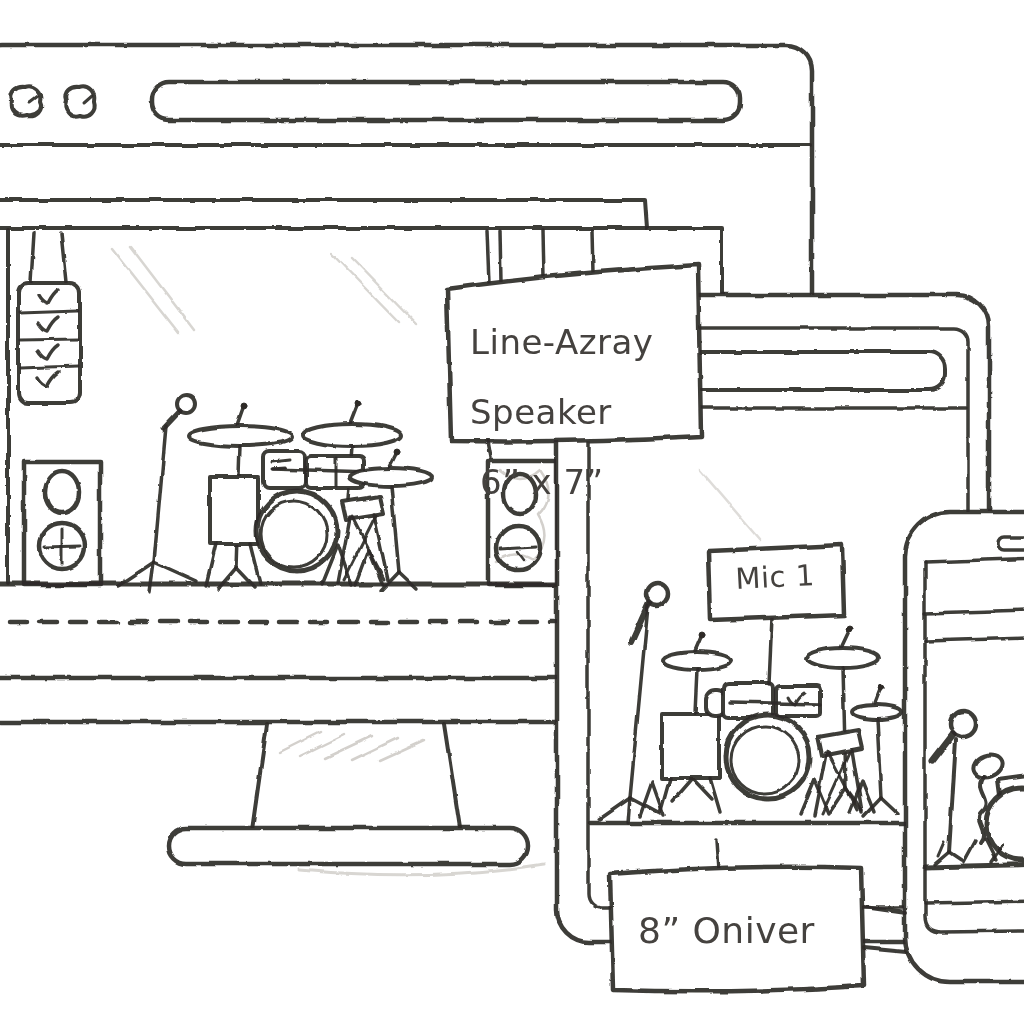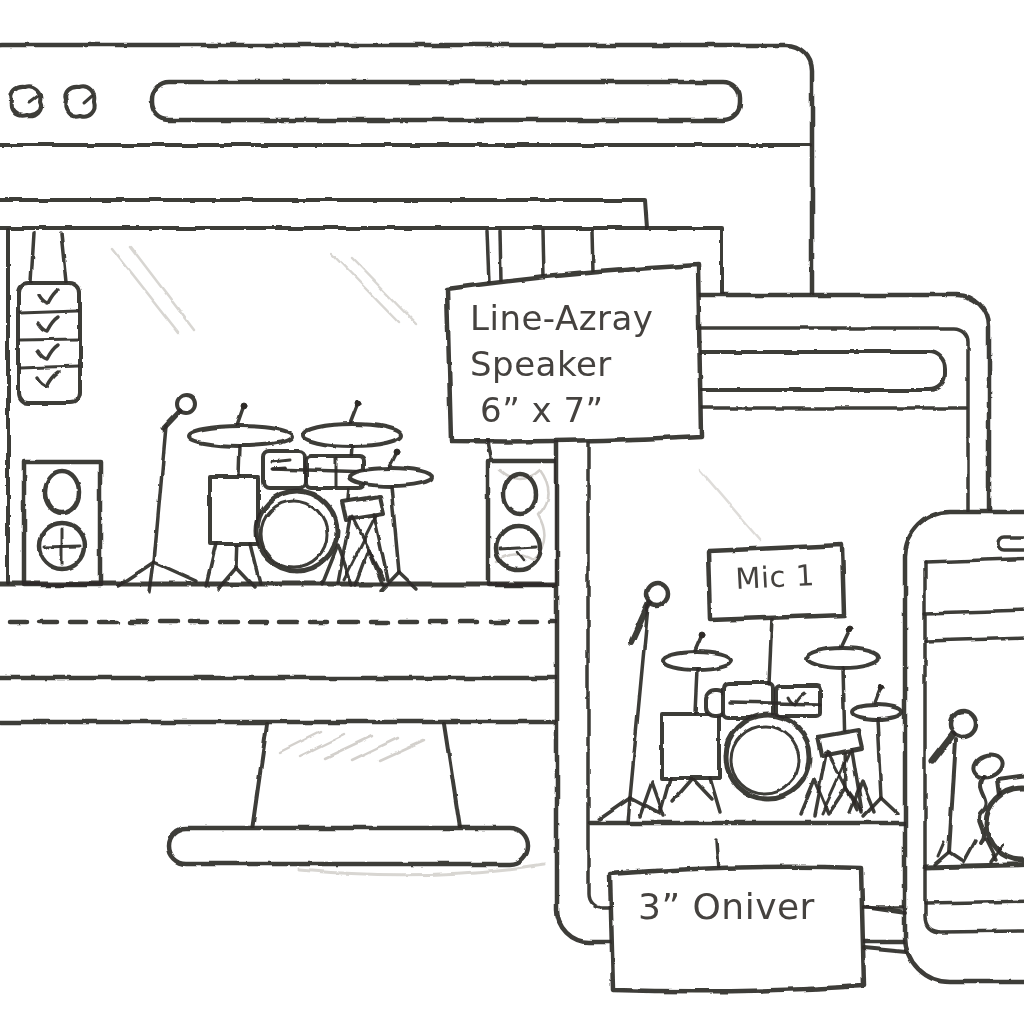--- a/index.html
+++ b/index.html
@@ -1,21 +1,21 @@
 <!DOCTYPE html>
 <html><head>
 <meta charset="utf-8">
 <style>
   html,body{margin:0;padding:0;background:#ffffff;}
   #stage{position:relative;width:1024px;height:1024px;background:#ffffff;overflow:hidden;
          font-family:"DejaVu Sans",sans-serif;}
   #sketch{position:absolute;left:0;top:0;}
   .overlay{position:absolute;color:#45423f;}
   .callout-text{font-weight:500;letter-spacing:0.5px;}
-  .la-line{display:block;}
+  .la-line{display:block;margin-top:24px;}
   #line-array-text{left:470px;top:295px;width:230px;font-size:34px;line-height:46px;}
   #line-array-text .indent{padding-left:10px;}
   #mic1-text{left:706px;top:560px;width:138px;font-size:29px;text-align:center;
              transform:rotate(-3deg);}
   #speaker15-text{left:638px;top:884px;width:230px;font-size:36px;line-height:46px;}
 </style>
 </head>
 <body>
 
 <div id="stage">
@@ -277,16 +277,16 @@
   <span class="la-line">Line-Azray</span>
   <span class="la-line">Speaker</span>
   <span class="la-line indent">6” x 7”</span>
 </div>
 
 <div id="mic1-text" class="overlay callout-text">
   <span>Mic 1</span>
 </div>
 
 <div id="speaker15-text" class="overlay callout-text">
-  <span class="la-line">3” Oniver</span>
+  <span class="la-line">8” Oniver</span>
 </div>
 
 </div>
 
 </body></html>

